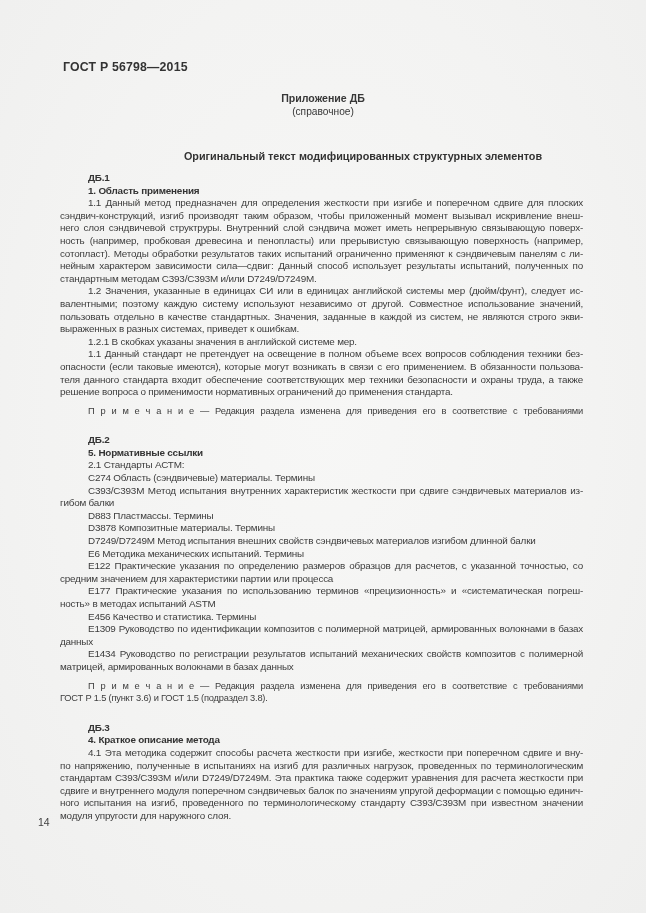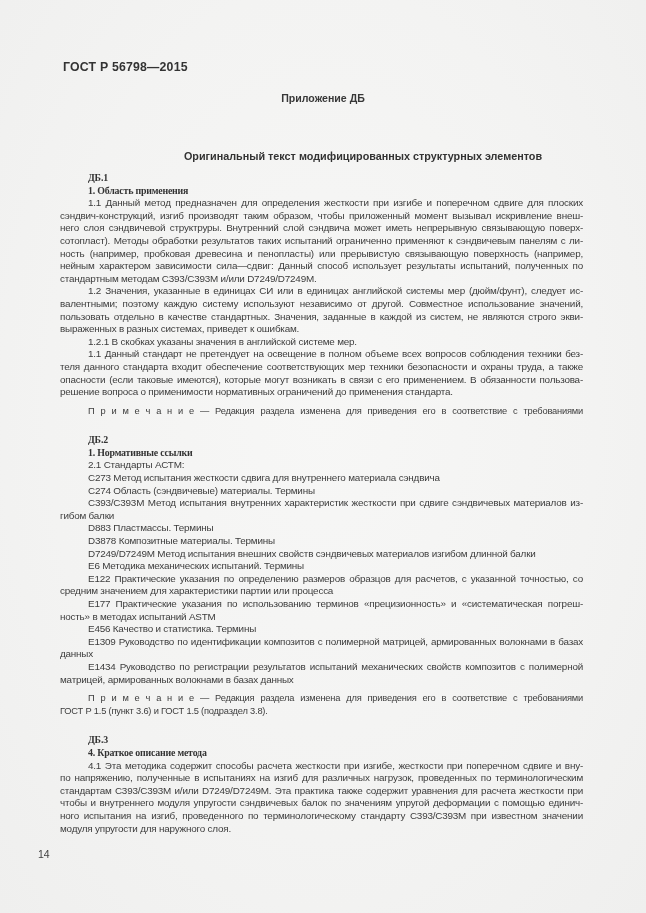--- a/index.html
+++ b/index.html
@@ -20,62 +20,62 @@
     position:absolute;left:0;top:150px;width:100%;text-align:center;
     font-size:10.8px;font-weight:bold;color:#333;padding-left:40px;
   }
   .doc-body{position:absolute;left:60px;top:172px;width:523px;}
   .ln{
     height:12.6px;line-height:12.6px;font-size:9.9px;letter-spacing:-0.2px;
     color:#3c3c3c;overflow:hidden;white-space:normal;
   }
   .jst{text-align:justify;text-align-last:justify;}
   .ind{padding-left:28px;}
-  .h{font-weight:bold;padding-left:28px;color:#333;font-family:Liberation Serif, serif;}
+  .h{font-weight:bold;padding-left:28px;color:#333;}
   .note{font-size:9.3px;color:#3d3d3d;}
   .note-block{margin:6px 0;}
   .gap{height:11px;}
-  .page-number{position:absolute;left:38px;top:848px;font-size:10.5px;color:#3f3f3f;}
+  .page-number{position:absolute;left:38px;top:816px;font-size:10.5px;color:#3f3f3f;}
 </style>
 </head>
 <body>
 
 <div class="page">
   <div class="doc-code">ГОСТ Р 56798—2015</div>
   <div class="annex">
     <div class="a1">Приложение ДБ</div>
+    <div class="a2">(справочное)</div>
   </div>
   <div class="doc-title">Оригинальный текст модифицированных структурных элементов</div>
   <div class="doc-body">
       <div class="ln h">ДБ.1</div>
       <div class="ln h">1. Область применения</div>
       <div class="ln ind jst">1.1 Данный метод предназначен для определения жесткости при изгибе и поперечном сдвиге для плоских</div>
       <div class="ln jst">сэндвич-конструкций, изгиб производят таким образом, чтобы приложенный момент вызывал искривление внеш-</div>
       <div class="ln jst">него слоя сэндвичевой структруры. Внутренний слой сэндвича может иметь непрерывную связывающую поверх-</div>
+      <div class="ln jst">ность (например, пробковая древесина и пенопласты) или прерывистую связывающую поверхность (например,</div>
       <div class="ln jst">сотопласт). Методы обработки результатов таких испытаний ограниченно применяют к сэндвичевым панелям с ли-</div>
-      <div class="ln jst">ность (например, пробковая древесина и пенопласты) или прерывистую связывающую поверхность (например,</div>
       <div class="ln jst">нейным характером зависимости сила—сдвиг: Данный способ использует результаты испытаний, полученных по</div>
       <div class="ln">стандартным методам C393/C393M и/или D7249/D7249M.</div>
       <div class="ln ind jst">1.2 Значения, указанные в единицах СИ или в единицах английской системы мер (дюйм/фунт), следует ис-</div>
       <div class="ln jst">валентными; поэтому каждую систему используют независимо от другой. Совместное использование значений,</div>
       <div class="ln jst">пользовать отдельно в качестве стандартных. Значения, заданные в каждой из систем, не являются строго экви-</div>
       <div class="ln">выраженных в разных системах, приведет к ошибкам.</div>
       <div class="ln ind">1.2.1 В скобках указаны значения в английской системе мер.</div>
       <div class="ln ind jst">1.1 Данный стандарт не претендует на освещение в полном объеме всех вопросов соблюдения техники без-</div>
+      <div class="ln jst">опасности (если таковые имеются), которые могут возникать в связи с его применением. В обязанности пользова-</div>
       <div class="ln jst">теля данного стандарта входит обеспечение соответствующих мер техники безопасности и охраны труда, а также</div>
-      <div class="ln jst">опасности (если таковые имеются), которые могут возникать в связи с его применением. В обязанности пользова-</div>
       <div class="ln">решение вопроса о применимости нормативных ограничений до применения стандарта.</div>
       <div class="note-block">
         <div class="ln note ind jst">П р и м е ч а н и е   —   Редакция раздела изменена для приведения его в соответствие с требованиями</div>
       </div>
       <div class="gap"></div>
       <div class="ln h">ДБ.2</div>
-      <div class="ln h">1. Нормативные ссылки</div>
+      <div class="ln h">5. Нормативные ссылки</div>
       <div class="ln ind">2.1 Стандарты АСТМ:</div>
-      <div class="ln ind">C273 Метод испытания жесткости сдвига для внутреннего материала сэндвича</div>
       <div class="ln ind">C274 Область (сэндвичевые) материалы. Термины</div>
       <div class="ln ind jst">C393/C393M Метод испытания внутренних характеристик жесткости при сдвиге сэндвичевых материалов из-</div>
       <div class="ln">гибом балки</div>
       <div class="ln ind">D883 Пластмассы. Термины</div>
       <div class="ln ind">D3878 Композитные материалы. Термины</div>
       <div class="ln ind">D7249/D7249M Метод испытания внешних свойств сэндвичевых материалов изгибом длинной балки</div>
       <div class="ln ind">E6 Методика механических испытаний. Термины</div>
       <div class="ln ind jst">E122 Практические указания по определению размеров образцов для расчетов, с указанной точностью, со</div>
       <div class="ln">средним значением для характеристики партии или процесса</div>
       <div class="ln ind jst">E177 Практические указания по использованию терминов «прецизионность» и «систематическая погреш-</div>
@@ -88,18 +88,18 @@
       <div class="note-block">
         <div class="ln note ind jst">П р и м е ч а н и е   —   Редакция раздела изменена для приведения его в соответствие с требованиями</div>
         <div class="ln note">ГОСТ Р 1.5 (пункт 3.6) и ГОСТ 1.5 (подраздел 3.8).</div>
       </div>
       <div class="gap"></div>
       <div class="ln h">ДБ.3</div>
       <div class="ln h">4. Краткое описание метода</div>
       <div class="ln ind jst">4.1 Эта методика содержит способы расчета жесткости при изгибе, жесткости при поперечном сдвиге и вну-</div>
       <div class="ln jst">по напряжению, полученные в испытаниях на изгиб для различных нагрузок, проведенных по терминологическим</div>
       <div class="ln jst">стандартам C393/C393M и/или D7249/D7249M. Эта практика также содержит уравнения для расчета жесткости при</div>
-      <div class="ln jst">чтобы и внутреннего модуля упругости сэндвичевых балок по значениям упругой деформации с помощью единич-</div>
+      <div class="ln jst">сдвиге и внутреннего модуля поперечном сэндвичевых балок по значениям упругой деформации с помощью единич-</div>
       <div class="ln jst">ного испытания на изгиб, проведенного по терминологическому стандарту C393/C393M при известном значении</div>
       <div class="ln">модуля упругости для наружного слоя.</div>
     </div>
   <div class="page-number">14</div>
 </div>
 
 </body></html>

